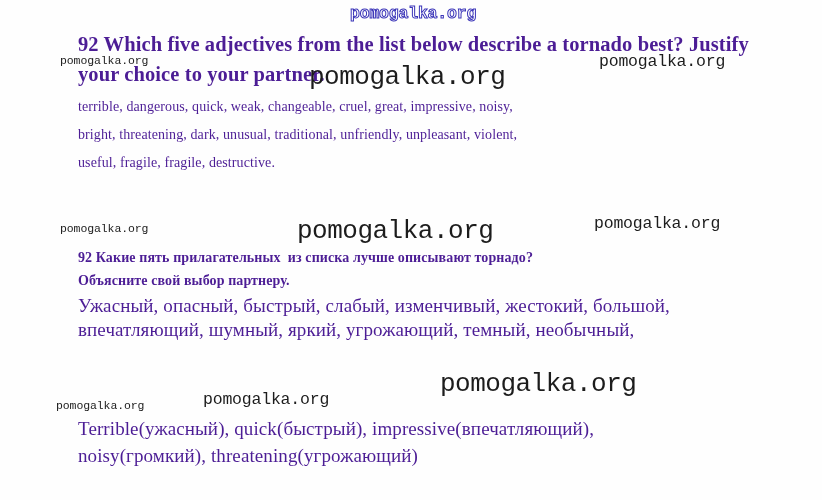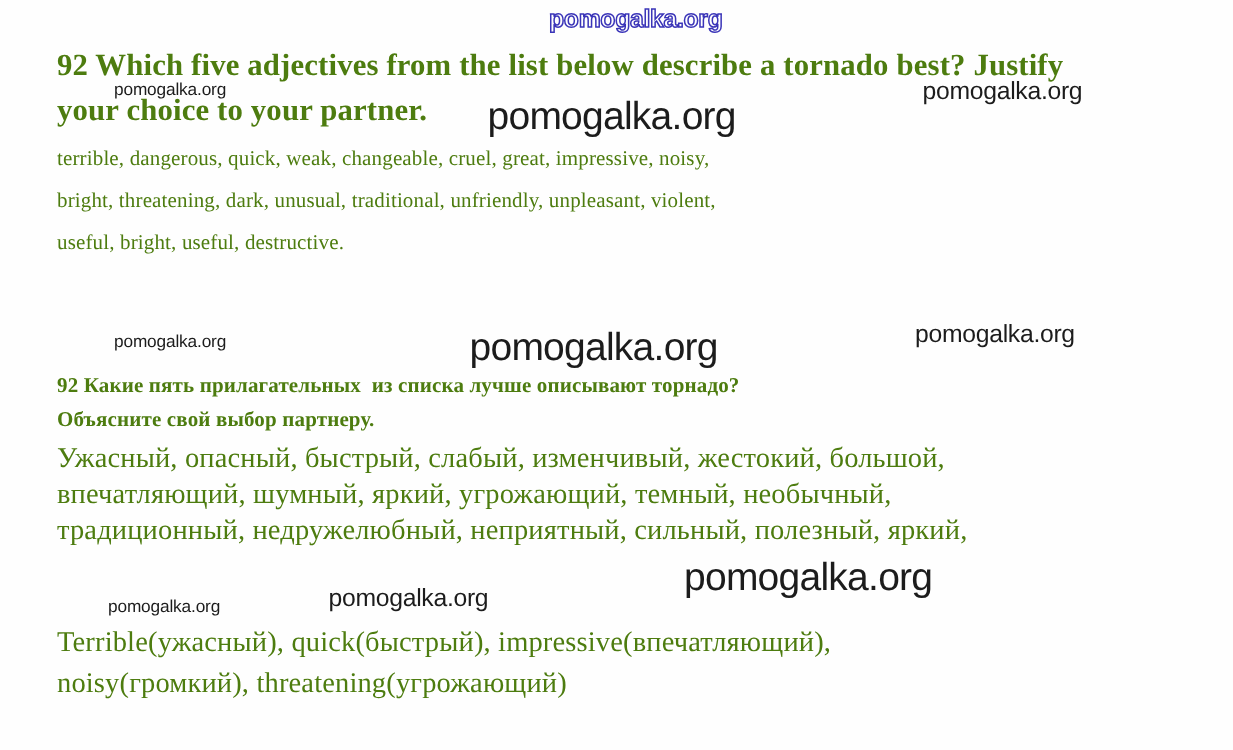--- a/index.html
+++ b/index.html
@@ -20,22 +20,23 @@
   .page {
     position: absolute;
     inset: 0;
     background: #fefefe;
   }
 
   
   .block {
     position: absolute;
     font-family: "Liberation Serif", "DejaVu Serif", serif;
-    color: #4d7c0f;
+    color: #4c1d95;
     white-space: pre;
+    margin-left: 40px;
   }
 
   .q-head {
     font-weight: bold;
     font-size: 20.5px;
     line-height: 27px;
     letter-spacing: 0.1px;
   }
 
   .body-line {
@@ -59,25 +60,24 @@
 
   .ans-line {
     font-size: 19px;
     line-height: 27px;
     letter-spacing: 0.1px;
   }
 
   
   .wm {
     position: absolute;
-    font-family: Liberation Sans, sans-serif;
+    font-family: Liberation Mono, monospace;
     white-space: nowrap;
     pointer-events: none;
     user-select: none;
-    margin-left: 16px;
   }
   .wm-outline {
     color: transparent;
     -webkit-text-stroke: 1px #3a34b8;
     font-weight: bold;
     letter-spacing: 0.3px;
   }
   .wm-dark {
     color: #1c1c1c;
   }
@@ -100,31 +100,30 @@
 <div class="page">
 
   <div class="block q-head" style="left:38px; top:31px;">92 Which five adjectives from the list below describe a tornado best? Justify</div>
 
   <div class="block q-head" style="left:38px; top:61px;">your choice to your partner.</div>
 
   <div class="block body-line" style="left:38px; top:93px;">terrible, dangerous, quick, weak, changeable, cruel, great, impressive, noisy,</div>
 
   <div class="block body-line" style="left:38px; top:121px;">bright, threatening, dark, unusual, traditional, unfriendly, unpleasant, violent,</div>
 
-  <div class="block body-line" style="left:38px; top:149px;">useful, bright, useful, destructive.</div>
+  <div class="block body-line" style="left:38px; top:149px;">useful, fragile, fragile, destructive.</div>
 
   <div class="block ru-head" style="left:38px; top:245px;">92 Какие пять прилагательных  из списка лучше описывают торнадо?</div>
 
   <div class="block ru-head" style="left:38px; top:268px;">Объясните свой выбор партнеру.</div>
 
   <div class="block ru-line" style="left:38px; top:294px;">Ужасный, опасный, быстрый, слабый, изменчивый, жестокий, большой,</div>
 
   <div class="block ru-line" style="left:38px; top:318px;">впечатляющий, шумный, яркий, угрожающий, темный, необычный,</div>
 
-  <div class="block ru-line" style="left:38px; top:342px;">традиционный, недружелюбный, неприятный, сильный, полезный, яркий,</div>
 
 
   <div class="block ans-line" style="left:38px; top:415px;">Terrible(ужасный), quick(быстрый), impressive(впечатляющий),</div>
 
   <div class="block ans-line" style="left:38px; top:442px;">noisy(громкий), threatening(угрожающий)</div>
 
   <div class="wm wm-outline wm-med" style="left:350px; top:4px;">pomogalka.org</div>
 
   <div class="wm wm-dark wm-small" style="left:60px; top:54px;">pomogalka.org</div>
 

